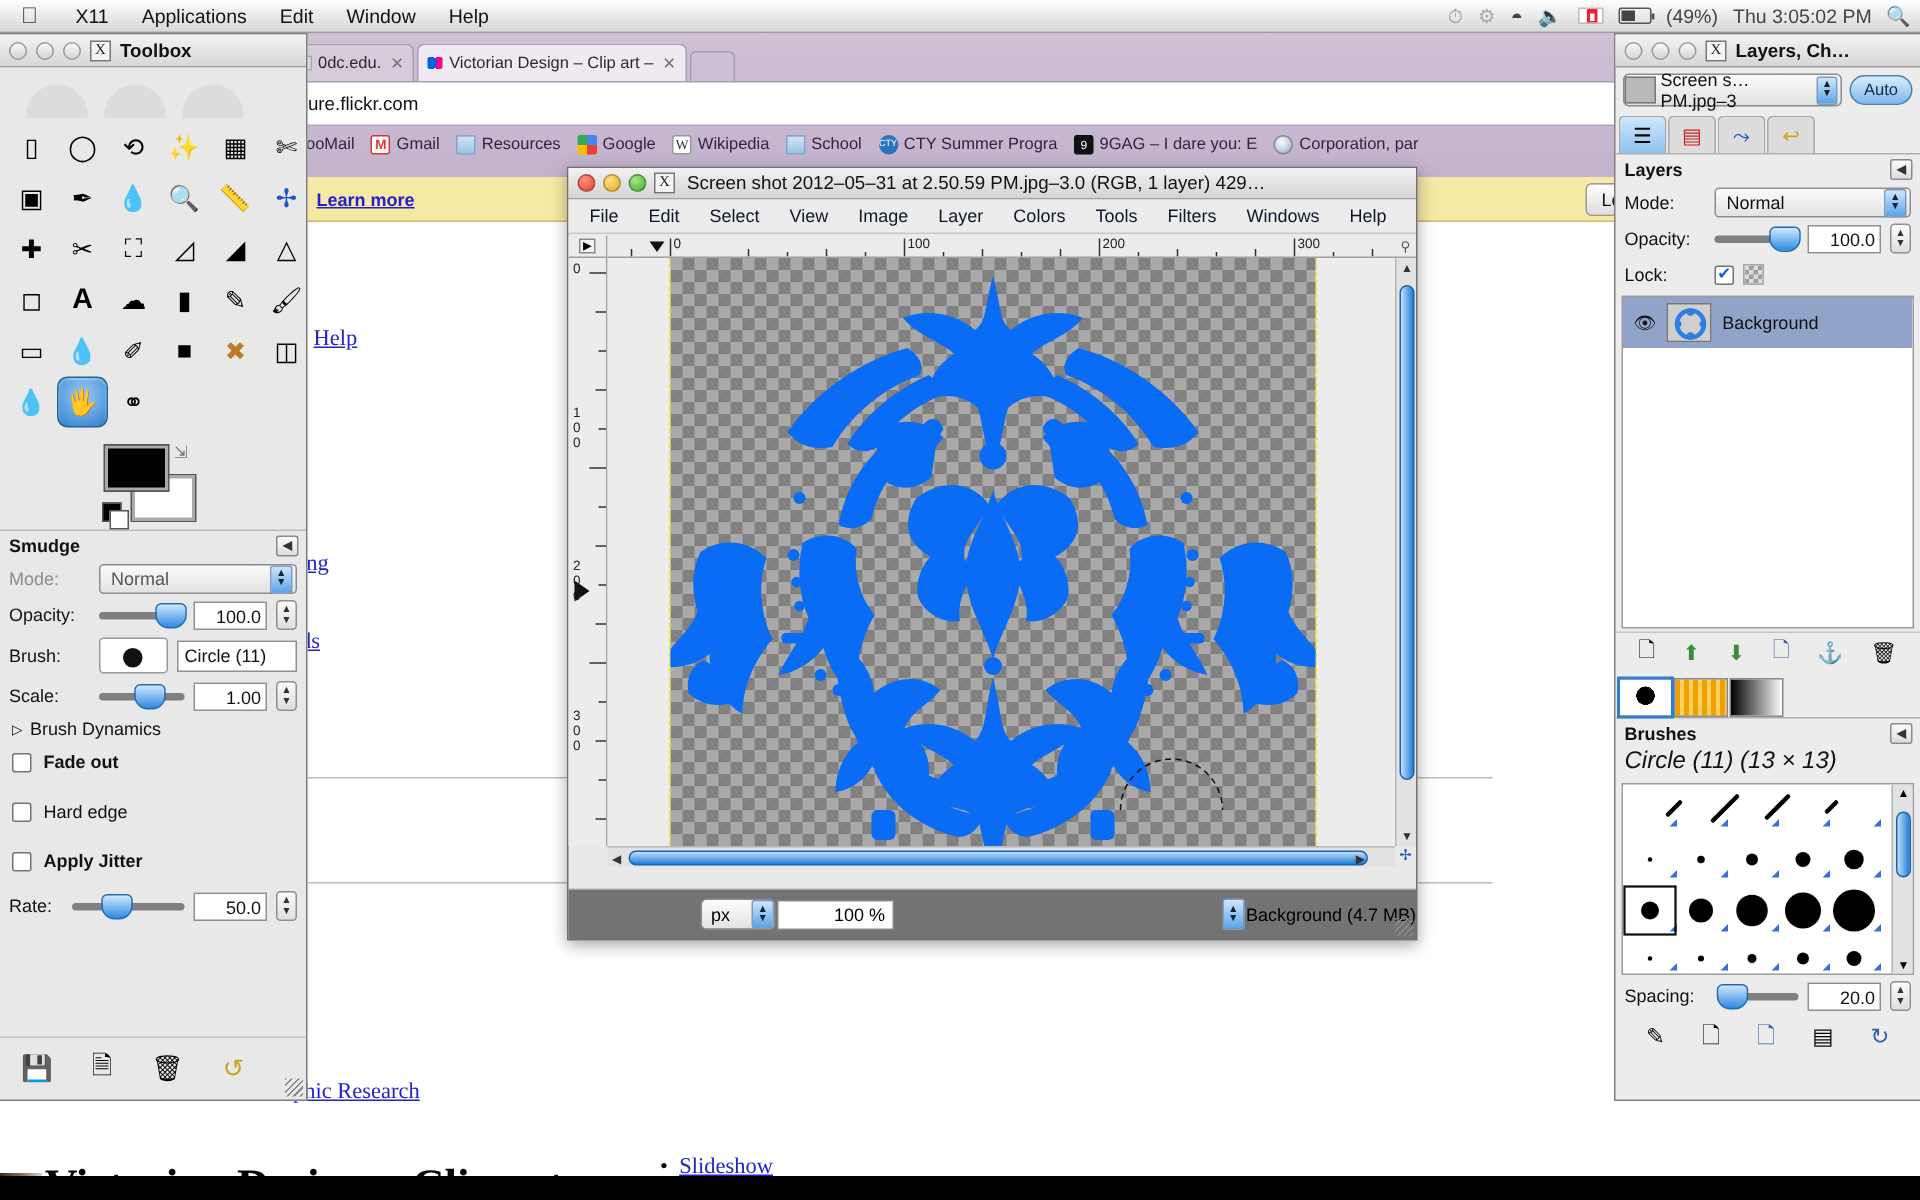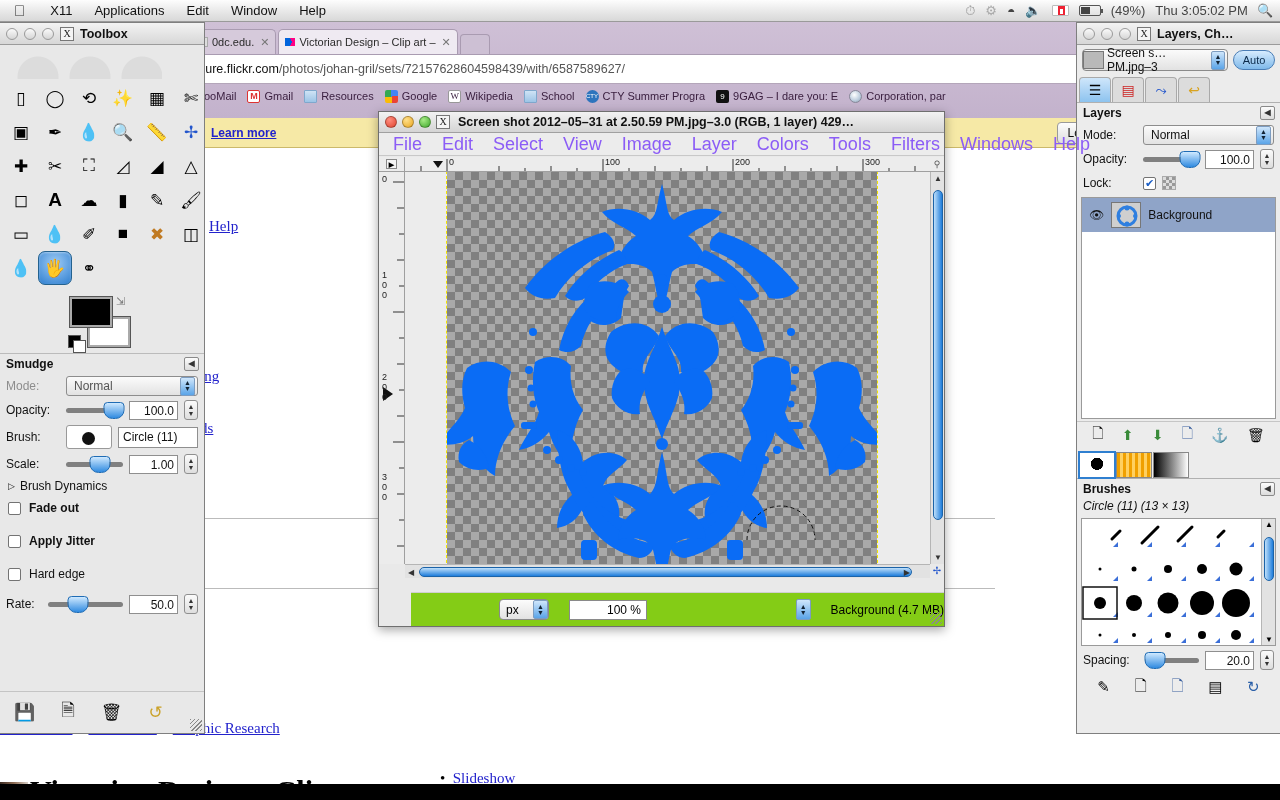--- a/index.html
+++ b/index.html
@@ -150,24 +150,24 @@
 
   
   #imgwin{position:absolute;left:378px;top:111px;width:567px;height:516px;z-index:60;
      background:#e9e9e9;border:1px solid #6f6f6f;box-shadow:0 3px 10px rgba(0,0,0,.35);}
   .mac-title{height:21px;background:linear-gradient(#f2f2f2,#d4d4d4);border-bottom:1px solid #a0a0a0;
      display:flex;align-items:center;padding-left:6px;gap:5px;}
   .mdot{width:12px;height:12px;border-radius:50%;border:1px solid rgba(0,0,0,.28);}
   .mdot.r{background:radial-gradient(circle at 35% 30%,#ff8d7f,#e0452f);}
   .mdot.y{background:radial-gradient(circle at 35% 30%,#ffe08a,#e9a620);}
   .mdot.g{background:radial-gradient(circle at 35% 30%,#a7eb86,#3fa82c);}
-  .mac-title .ttl{font-size:12.5px;color:#111;margin-left:3px;white-space:nowrap;overflow:hidden;font-weight:bold;}
+  .mac-title .ttl{font-size:12.5px;color:#111;margin-left:3px;white-space:nowrap;overflow:hidden;}
   .gmenu{height:23px;display:flex;align-items:center;gap:0;padding-left:4px;
      border-bottom:1px solid #c8c8c8;background:#ececec;}
-  .gmenu span{padding:0 10px;font-size:18px;color:#8b5cf6;}
+  .gmenu span{padding:0 10px;font-size:12px;color:#0f172a;}
   .canvaswrap{position:absolute;left:0;top:45px;right:0;bottom:48px;}
   .ruler-h{position:absolute;left:26px;top:0;right:14px;height:15px;background:#ececec;
      border-bottom:1px solid #9f9f9f;overflow:hidden;font-size:9px;color:#222;}
   .ruler-v{position:absolute;left:0;top:15px;bottom:14px;width:26px;background:#ececec;
      border-right:1px solid #9f9f9f;overflow:hidden;font-size:9px;color:#222;}
   .rul-corner{position:absolute;left:0;top:0;width:26px;height:15px;background:#ececec;
      border-right:1px solid #9f9f9f;border-bottom:1px solid #9f9f9f;
      display:flex;align-items:center;justify-content:center;}
   .rul-corner b{width:11px;height:10px;border:1px solid #888;background:#f4f4f4;font-size:7px;text-align:center;line-height:9px;}
   .rul-right{position:absolute;right:0;top:0;width:14px;height:15px;background:#ececec;
@@ -180,22 +180,22 @@
      background-size:16px 16px;background-position:0 0,8px 8px;background-color:#a9a9a9;
      outline:1px dashed #f3e600;}
   .canvas svg{position:absolute;left:0;top:0;}
   .scroll-v{position:absolute;right:0;top:15px;bottom:14px;width:14px;background:#e2e2e2;border-left:1px solid #b5b5b5;}
   .scroll-v .thumbv{position:absolute;left:2px;top:18px;width:10px;height:330px;border-radius:5px;
      background:linear-gradient(90deg,#bfe0fb,#1f7ddb);border:1px solid #1b63a8;}
   .scroll-h{position:absolute;left:26px;right:14px;bottom:0;height:14px;background:#e2e2e2;border-top:1px solid #b5b5b5;}
   .scroll-h .thumbh{position:absolute;left:14px;top:2px;right:18px;height:10px;border-radius:5px;
      background:linear-gradient(#bfe0fb,#1f7ddb);border:1px solid #1b63a8;}
   .arrowbtn{position:absolute;font-size:8px;color:#333;}
-  .statusbar{position:absolute;left:0;right:0;bottom:0;height:34px;background:#84cc16;
-     display:flex;align-items:center;gap:20px;padding-left:88px;border-top:1px solid #cfcfcf;font-size:12px;margin-left:32px;}
+  .statusbar{position:absolute;left:0;right:0;bottom:0;height:34px;background:#737373;
+     display:flex;align-items:center;gap:1px;padding-left:88px;border-top:1px solid #cfcfcf;font-size:12px;}
   .unitcombo{width:50px;height:21px;border:1px solid #8a8a8a;border-radius:4px;
      background:linear-gradient(#fcfcfc,#e2e2e2);display:flex;align-items:center;padding-left:6px;font-size:12px;}
   .zoomfield{width:78px;height:20px;border:1px solid #8a8a8a;background:#fff;text-align:right;
      padding-right:5px;line-height:18px;font-size:12px;}
   .win-resize{position:absolute;right:2px;bottom:2px;width:12px;height:12px;
      background:repeating-linear-gradient(135deg,#8a8a8a 0 1px,transparent 1px 3px);}
 
   
   #dock{position:absolute;right:0;top:22px;width:204px;height:712px;z-index:40;
      background:#ececec;border:1px solid #7f7f7f;border-right:none;}
@@ -243,21 +243,20 @@
       </div>
       <div class="tab active">
         <span class="fav flickr"></span>
         <span>Victorian Design – Clip art –</span>
         <span class="x">✕</span>
       </div>
       <div class="tab-newbtn"></div>
     </div>
     <div class="urlbar">
       <span style="color:#111;">cure.flickr.com</span>
-        <span>/photos/johan-gril/sets/72157628604598439/with/6587589627/</span>
     </div>
     <div class="bmbar">
       <div class="bm" style="margin-left:-14px;">
           <span class="bmico ico-yahoo"></span>
           <span>ooMail</span>
         </div>
       <div class="bm">
           <span class="bmico ico-gmail">M</span>
           <span>Gmail</span>
         </div>
@@ -445,25 +444,25 @@
     <span style="font-size:9px;">▷</span>
     <span>Brush Dynamics</span>
   </div>
 
   <div class="cbrow">
     <span class="cbox"></span>
     <span style="font-weight:bold;">Fade out</span>
   </div>
   <div class="cbrow" style="padding-top:14px;">
     <span class="cbox"></span>
-    <span style="font-weight:bold;">Apply Jitter</span>
+    <span>Hard edge</span>
   </div>
   <div class="cbrow" style="padding-top:14px;">
     <span class="cbox"></span>
-    <span>Hard edge</span>
+    <span style="font-weight:bold;">Apply Jitter</span>
   </div>
 
   <div class="optrow" style="padding-top:14px;">
     <span class="lbl" style="width:36px;">Rate:</span>
     <span class="sliderwrap">
       <span class="track"></span>
         <span class="knob" style="left:40%;"></span>
     </span>
     <span class="numfield">50.0</span>
     <span class="stepper">▲<br>▼</span>
@@ -761,21 +760,21 @@
   <div class="brushtabs">
     <span class="btab b1 act"></span>
     <span class="btab b2"></span>
     <span class="btab b3"></span>
   </div>
 
   <div class="sectionhdr">
     <span>Brushes</span>
     <span class="collapse-btn">◀</span>
   </div>
-  <div style="padding:0 6px 3px;font-style:italic;font-size:12px;color:#111;">Circle (11) (13 × 13)</div>
+  <div style="padding:0 6px 3px;font-style:italic;font-size:16px;color:#111;">Circle (11) (13 × 13)</div>
 
   <div class="brushgrid">
     <svg width="178" height="126">
       <g stroke="#000" stroke-width="3" stroke-linecap="round">
         <line x1="30" y1="20" x2="38" y2="12"></line>
         <line x1="60" y1="24" x2="76" y2="8"></line>
         <line x1="96" y1="22" x2="110" y2="8"></line>
         <line x1="136" y1="18" x2="142" y2="12"></line>
       </g>
       <g fill="#000">

